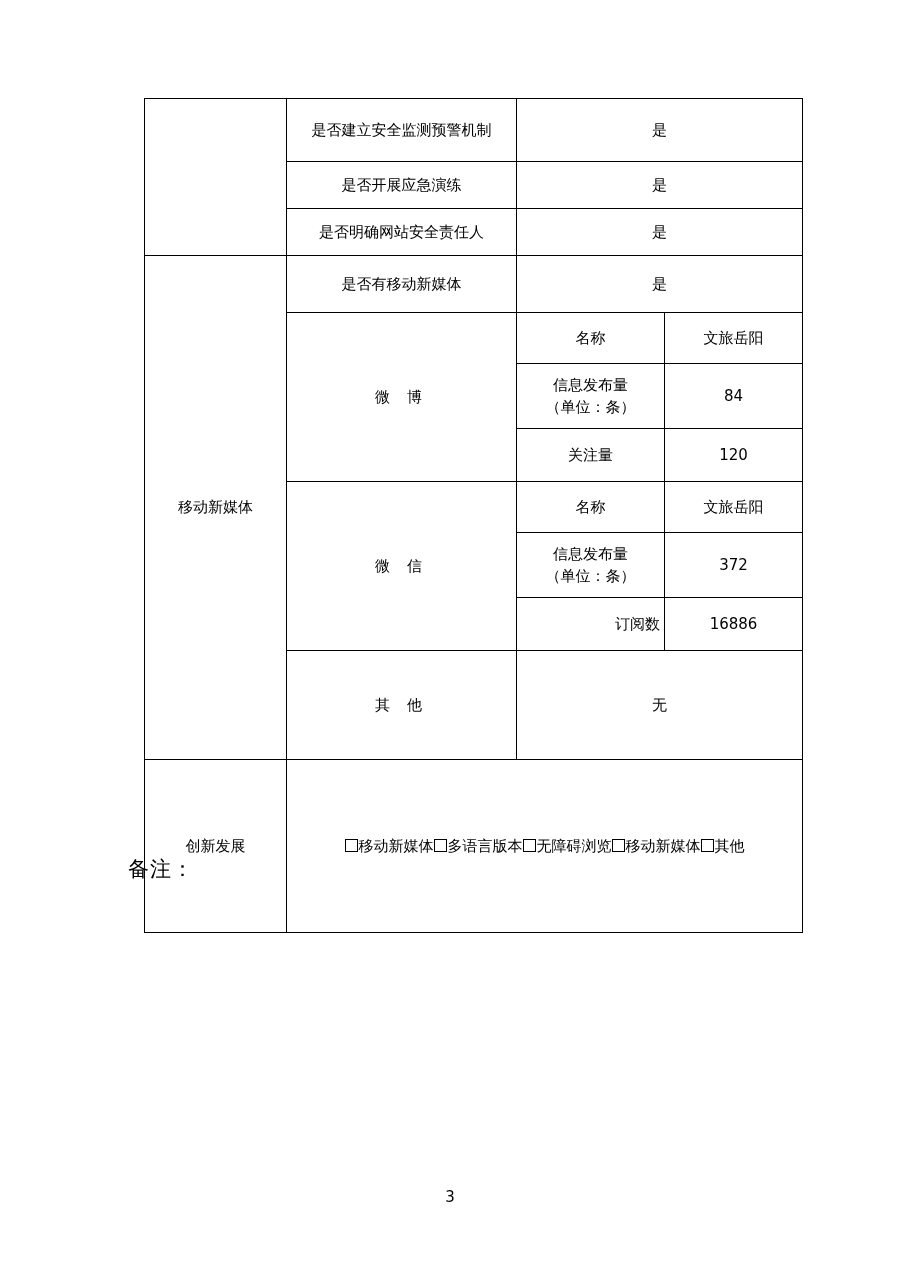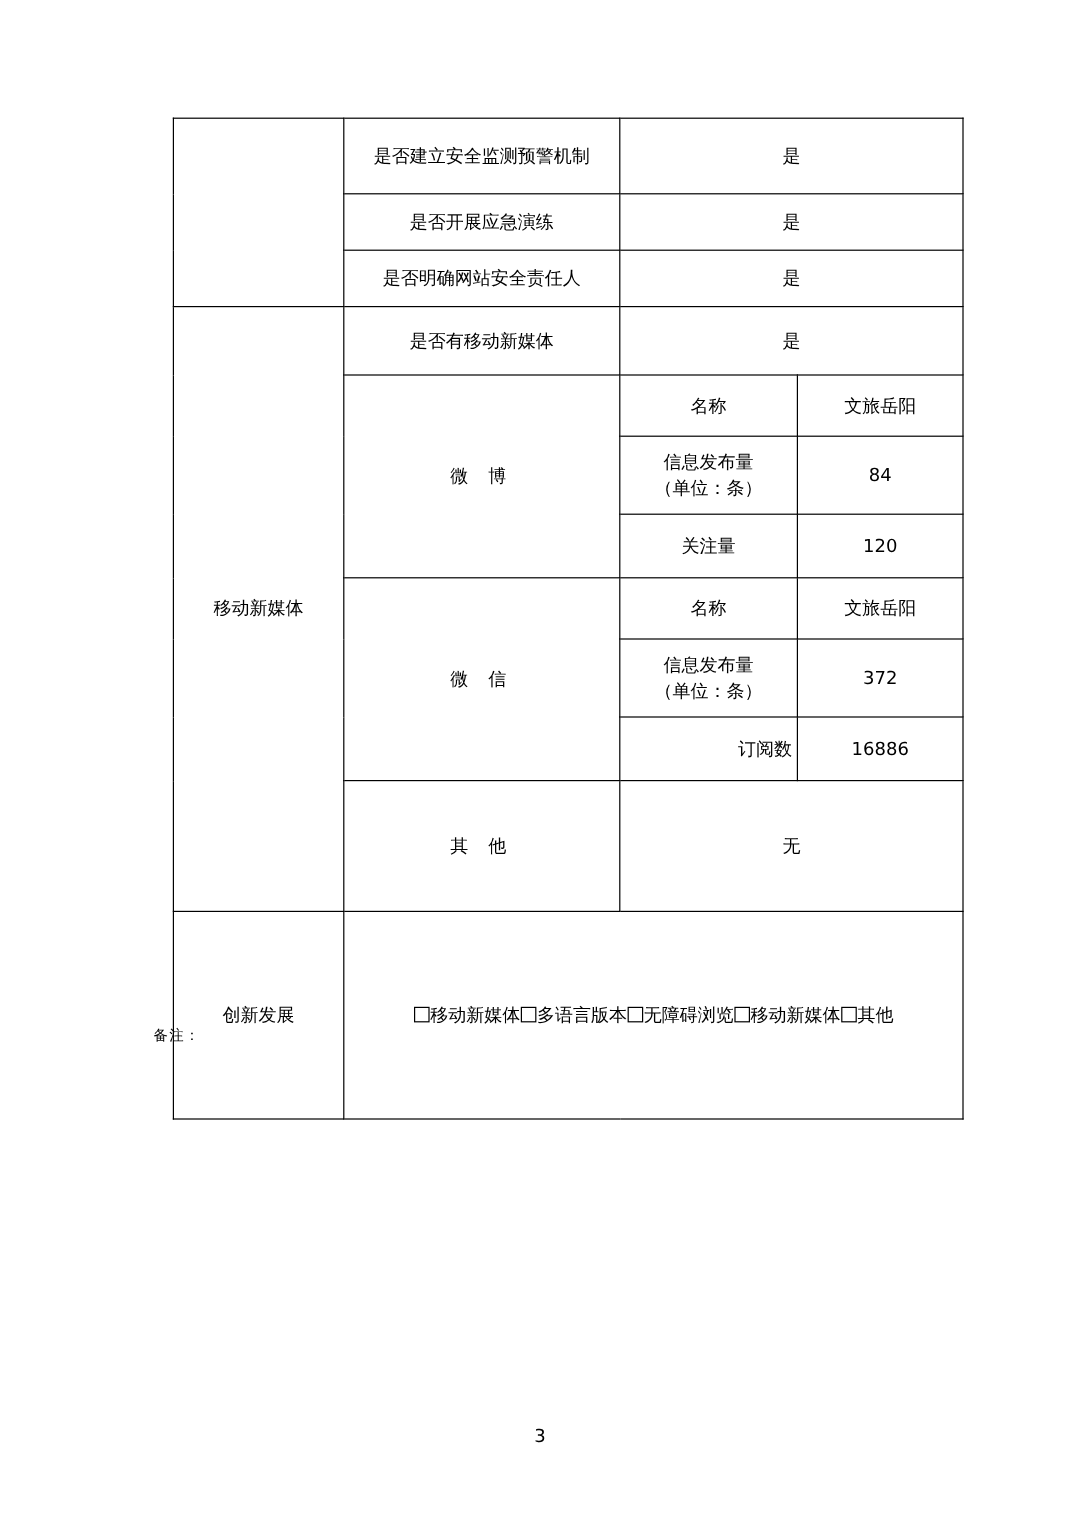--- a/index.html
+++ b/index.html
@@ -65,21 +65,21 @@
     border: 1.4px solid #000;
     margin-right: 1px;
     vertical-align: -1px;
   }
   .cb-item { margin-right: 0px; }
 
   .remark {
     position: absolute;
     left: 128px;
     top: 855px;
-    font-size: 12px;
+    font-size: 21px;
     letter-spacing: 1px;
   }
   .page-number {
     position: absolute;
     left: 0;
     top: 1188px;
     width: 900px;
     text-align: center;
     font-size: 15px;
   }

